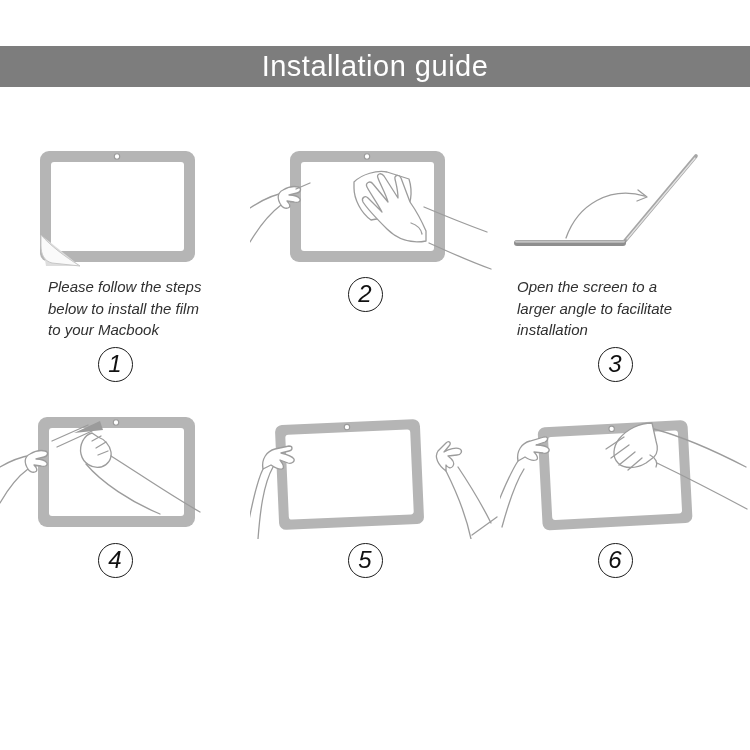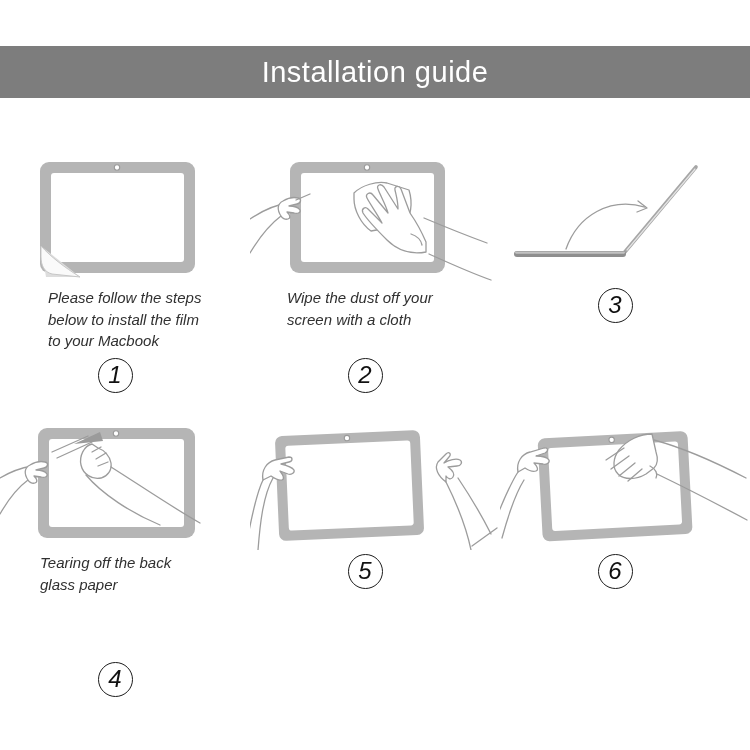--- a/index.html
+++ b/index.html
@@ -2,21 +2,21 @@
 <html><head>
 <meta charset="utf-8">
 <style>
   html,body{margin:0;padding:0;}
   body{
     width:750px;height:750px;background:#ffffff;overflow:hidden;
     font-family:"Liberation Sans", sans-serif;
   }
   .spacer{height:46px;}
   .banner{
-    height:52px;background:#7d7d7d;
+    height:41px;background:#7d7d7d;
     display:flex;align-items:center;justify-content:center;
   }
   .banner .title{
     color:#ffffff;font-size:29px;font-weight:400;letter-spacing:.5px;
   }
   .grid{display:grid;grid-template-columns:250px 250px 250px;}
   .grid.row1{margin-top:57px;}
   .grid.row2{margin-top:25px;}
   .step{display:flex;flex-direction:column;font-style:italic;}
   .illus{height:130px;position:relative;}
@@ -89,41 +89,42 @@
         <path class="sk" d="M46,45 L60,39" stroke="#c4c4c4"></path>
 
         <path class="skf" d="M104,38 C112,30 127,26 137,28 L159,35 C163,48 161,62 154,70 L121,76 C111,69 104,55 104,44 Z" stroke="#ababab"></path>
 
         <path class="skf" d="M176,97 C161,100 147,95 137,85 C129,77 118,66 113,58 C111,54 115,51 118,54 L132,68 C128,60 120,49 117,43 C115,39 120,36 123,40 L138,58 C136,50 130,40 128,34 C126,30 131,28 134,32 L148,54 C148,46 146,40 145,35 C144,31 149,30 151,34 L160,58 C167,68 173,80 176,87 Z"></path>
         <path class="sk" d="M161,79 C167,81 171,85 172,90"></path>
         <path class="sk" d="M174,63 C193,71 215,80 237,88"></path>
         <path class="sk" d="M179,99 C199,108 221,118 241,125"></path>
       </svg>
     </div>
-    <div class="caption pl-37">Wipe the dust off your
-screen with a cloth</div>
     <div class="badge-row">
       <div class="badge">2</div>
     </div>
   </div>
 
   <div class="step">
     <div class="illus">
       <svg viewBox="0 0 250 130">
 
         <path class="sk" d="M66,94 C78,60 110,42 145,52" stroke="#e0e0e0" stroke-width="1.6"></path>
         <path class="sk" d="M138,46 L147,53 L137,57" stroke="#e0e0e0" stroke-width="1.6"></path>
 
         <path d="M124,98 L196,12" stroke="#a6a6a6" stroke-width="3.6" stroke-linecap="round" fill="none"></path>
         <path d="M127,95 L195,14" stroke="#e4e4e4" stroke-width="1.2" stroke-linecap="round" fill="none"></path>
 
         <rect x="14" y="96" width="112" height="6" rx="3" fill="#8e8e8e"></rect>
         <rect x="15" y="96.5" width="110" height="2.2" rx="1.1" fill="#c2c2c2"></rect>
       </svg>
     </div>
+    <div class="caption pl-17">Open the screen to a
+larger angle to facilitate
+installation</div>
     <div class="badge-row">
       <div class="badge">3</div>
     </div>
   </div>
 </div>
 
 <div class="grid row2">
 
   <div class="step">
     <div class="illus">
@@ -139,22 +140,20 @@
         <path class="skf" d="M92,24 C84,26 79,36 81,45 C83,54 92,60 101,58 C108,56 112,50 111,43 C110,36 104,30 98,28 Z"></path>
         <path class="sk" d="M92,32 L101,27 M96,39 L106,33 M98,46 L108,42"></path>
         <path class="sk" d="M111,47 C138,64 170,86 200,103"></path>
         <path class="sk" d="M86,55 C102,74 131,93 160,105"></path>
 
         <path class="sk" d="M0,58 C10,52 20,48 32,46"></path>
         <path class="sk" d="M0,94 C8,80 17,68 28,60"></path>
         <path class="skf" d="M28,60 C24,54 24,48 30,45 C35,42 41,41 45,42 C49,43 48,47 44,48 L36,50 C40,50 45,51 47,54 C48,57 44,58 41,57 L34,56 C37,59 38,62 35,63 C32,64 29,62 28,60 Z"></path>
       </svg>
     </div>
-    <div class="caption pl-40">Tearing off the back
-glass paper</div>
     <div class="badge-row">
       <div class="badge">4</div>
     </div>
   </div>
 
   <div class="step">
     <div class="illus">
       <svg viewBox="0 0 250 130">
         <g transform="rotate(-2.5 100 65)">
           <rect class="frame" x="27" y="13" width="145" height="105" rx="7"></rect>

